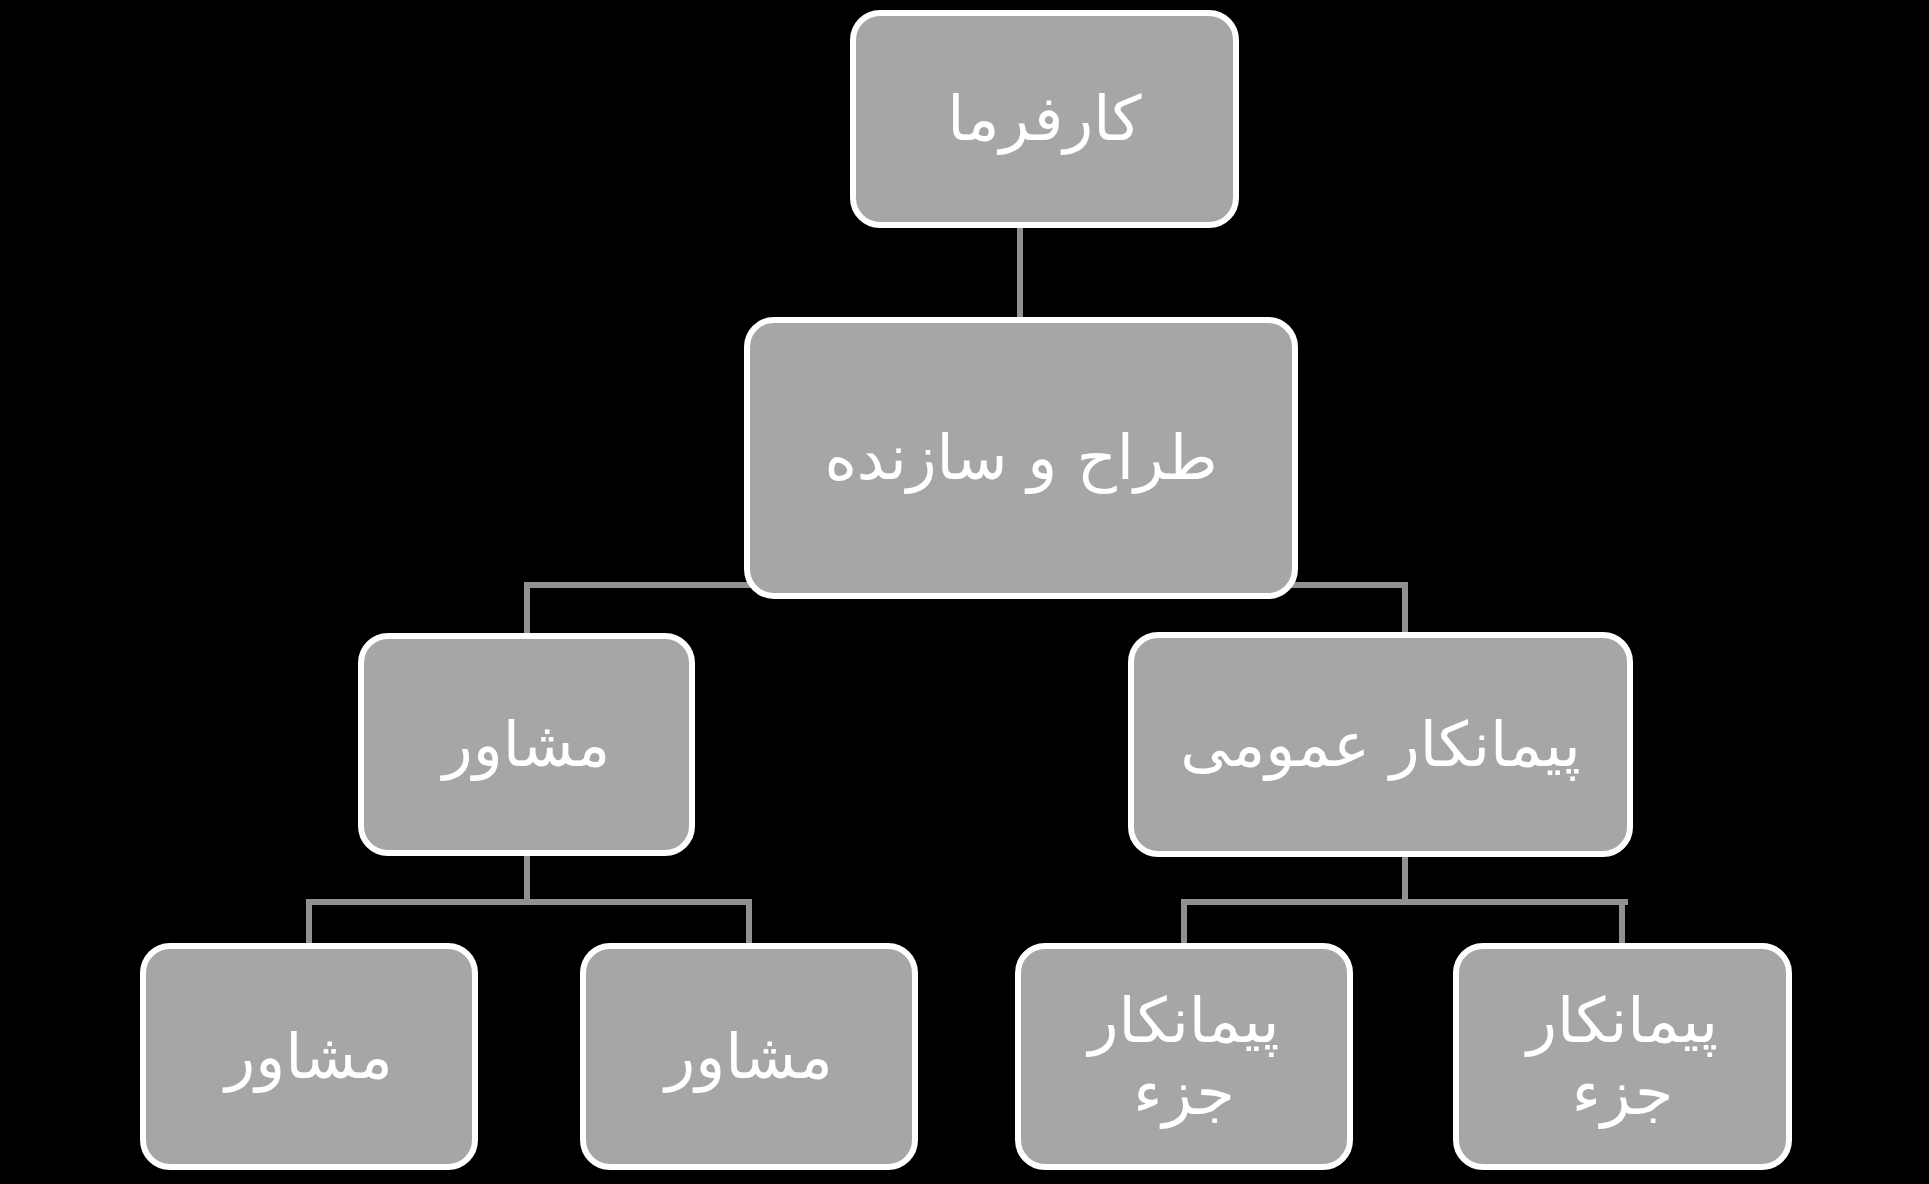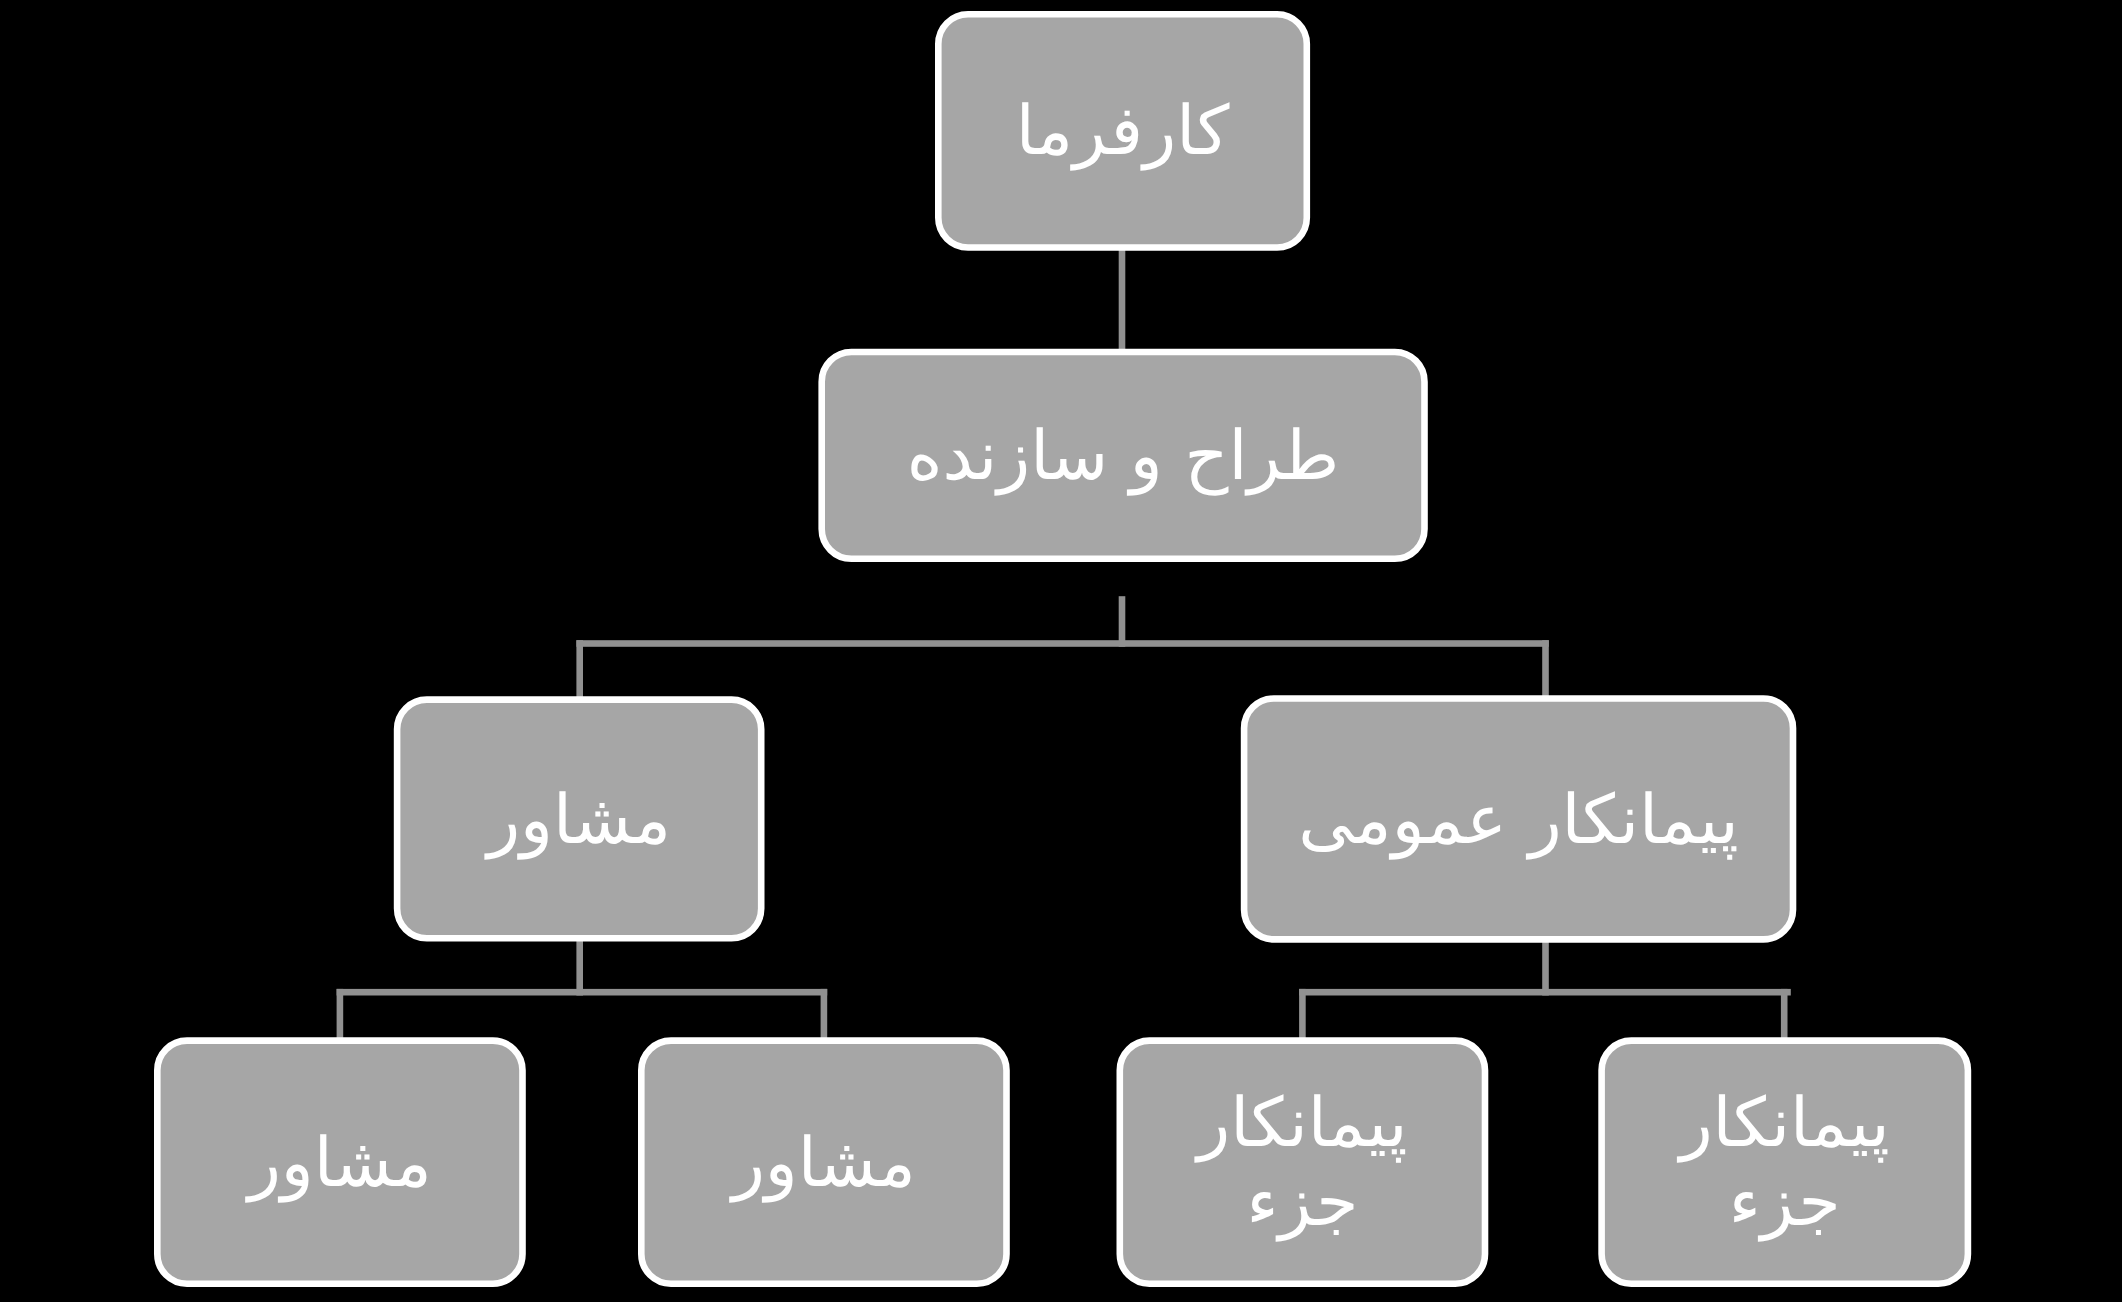--- a/index.html
+++ b/index.html
@@ -34,22 +34,22 @@
     direction: rtl;
     unicode-bidi: embed;
     white-space: pre-line;
     font-size: 62px;
     line-height: 1.15;
     padding: 0 8px;
   }
   .connector { position: absolute; background: var(--connector-color); }
 
   
-  .pos-employer            { left: 850px;  top: 10px;  width: 341px; height: 218px; }
-  .pos-design-builder      { left: 744px;  top: 317px; width: 554px; height: 194px; }
+  .pos-employer            { left: 850px;  top: 10px;  width: 389px; height: 218px; }
+  .pos-design-builder      { left: 744px;  top: 317px; width: 554px; height: 282px; }
   .pos-consultant          { left: 358px;  top: 633px; width: 337px; height: 223px; }
   .pos-general-contractor  { left: 1128px; top: 632px; width: 505px; height: 225px; }
   .pos-consultant-sub-1    { left: 140px;  top: 943px; width: 338px; height: 227px; }
   .pos-consultant-sub-2    { left: 580px;  top: 943px; width: 338px; height: 227px; }
   .pos-subcontractor-1     { left: 1015px; top: 943px; width: 338px; height: 227px; }
   .pos-subcontractor-2     { left: 1453px; top: 943px; width: 339px; height: 227px; }
 
   
   .c1-v  { left: 1017px; top: 226px; width: 6px;   height: 92px; }
   .c2-v  { left: 1017px; top: 542px; width: 6px;   height: 46px; }

